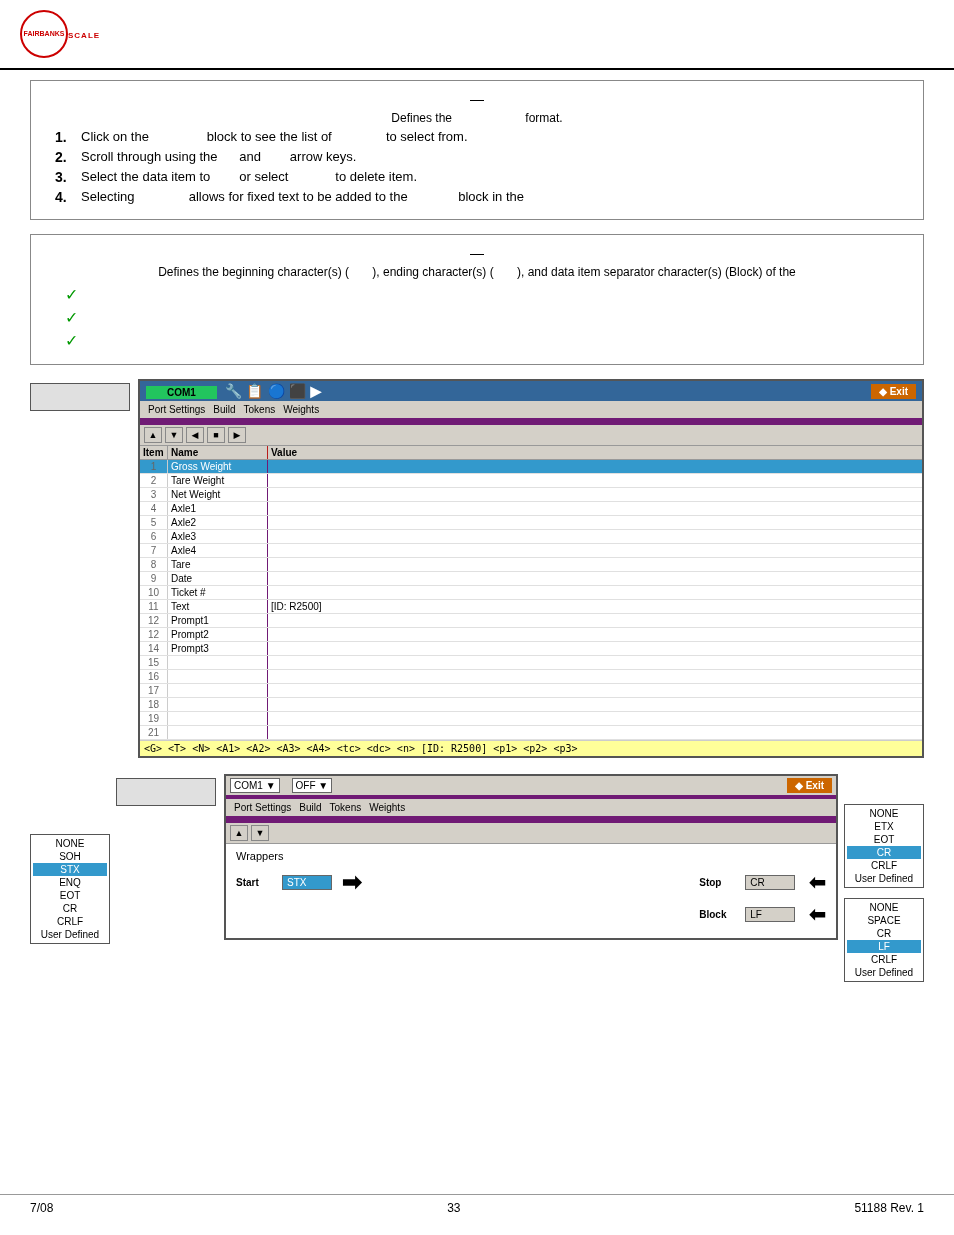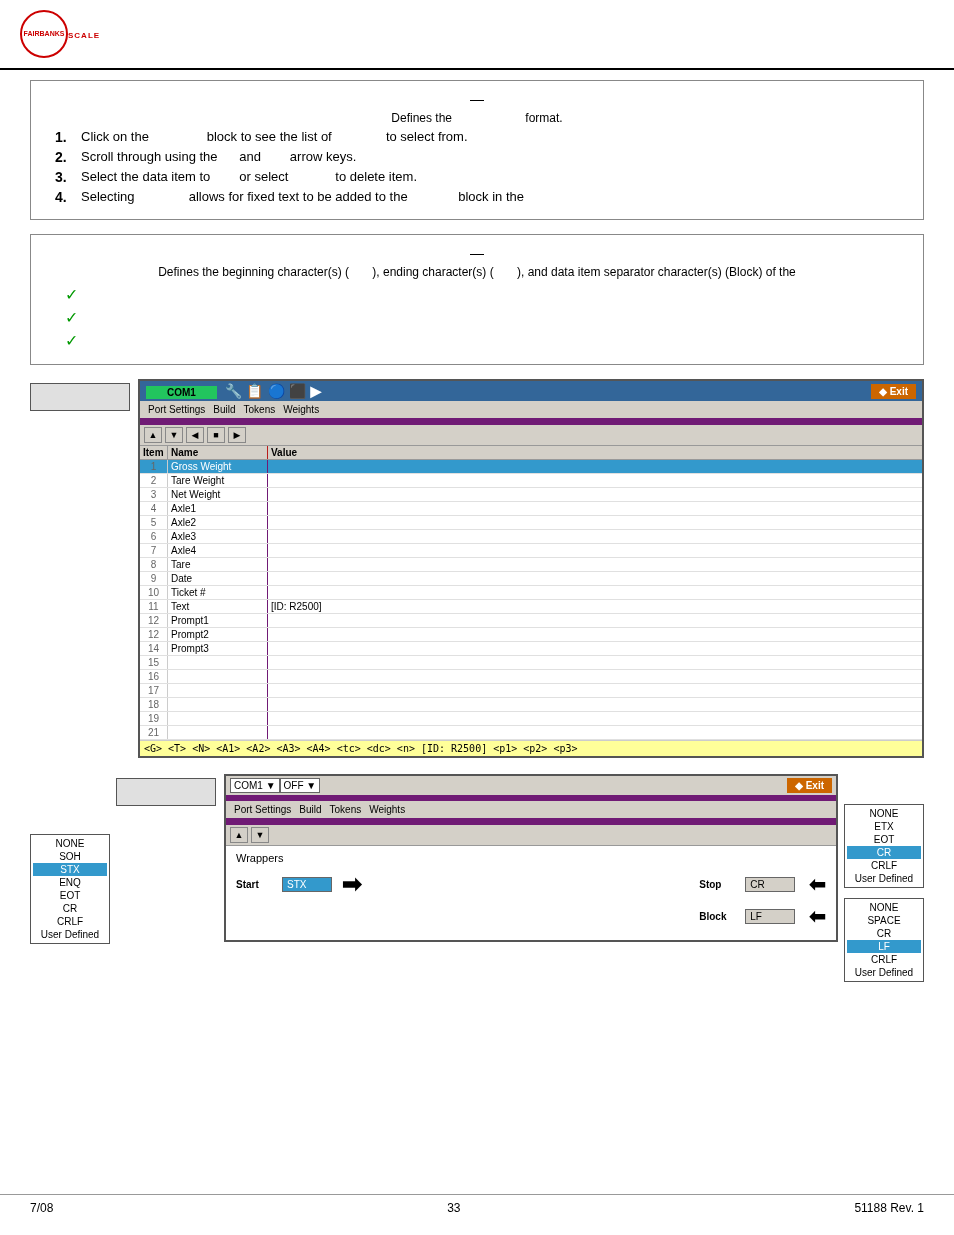--- a/index.html
+++ b/index.html
@@ -223,22 +223,22 @@
       background: #f0f0f0;
       flex: 1;
       font-size: 10px;
     }
 
     .com-bar {
       background: #d4d0c8;
       display: flex;
       align-items: flex-end;
       padding: 2px 4px;
-      gap: 0;
-      border-bottom: 6px solid #701a75;
+      gap: 12px;
+      border-bottom: 4px solid #701a75;
       font-size: 10px;
     }
 
     .com-select {
       background: #fff;
       border: 1px solid #666;
       padding: 1px 3px;
       font-size: 10px;
     }
 

